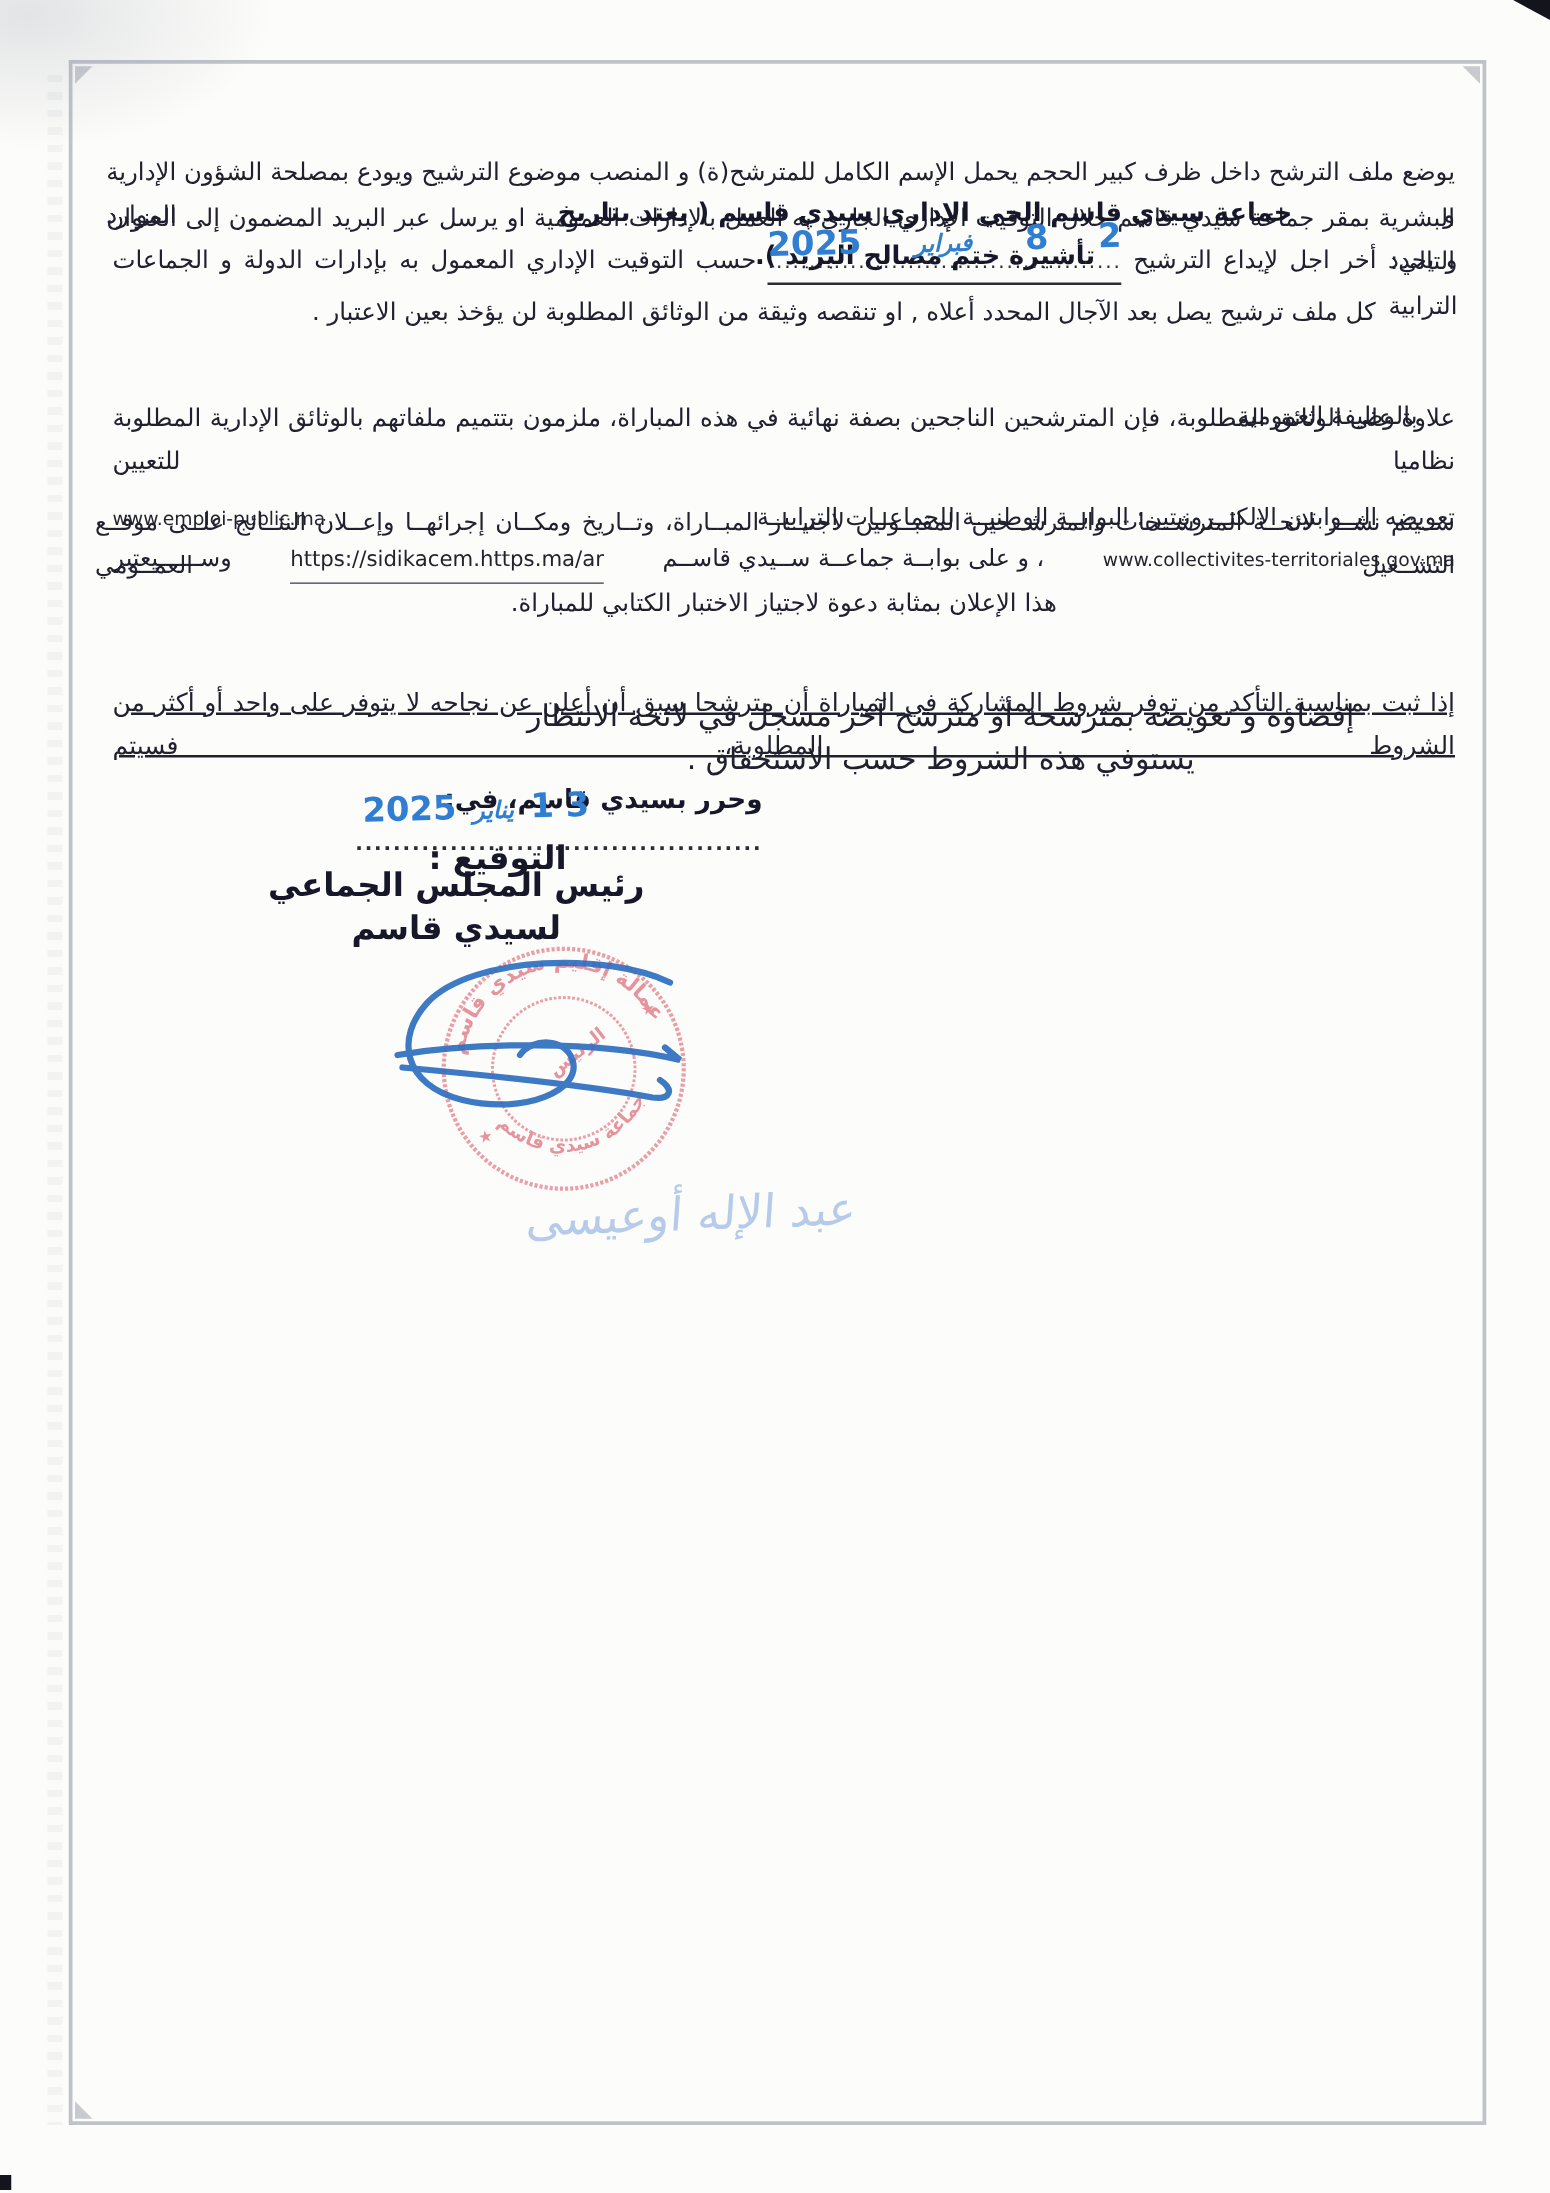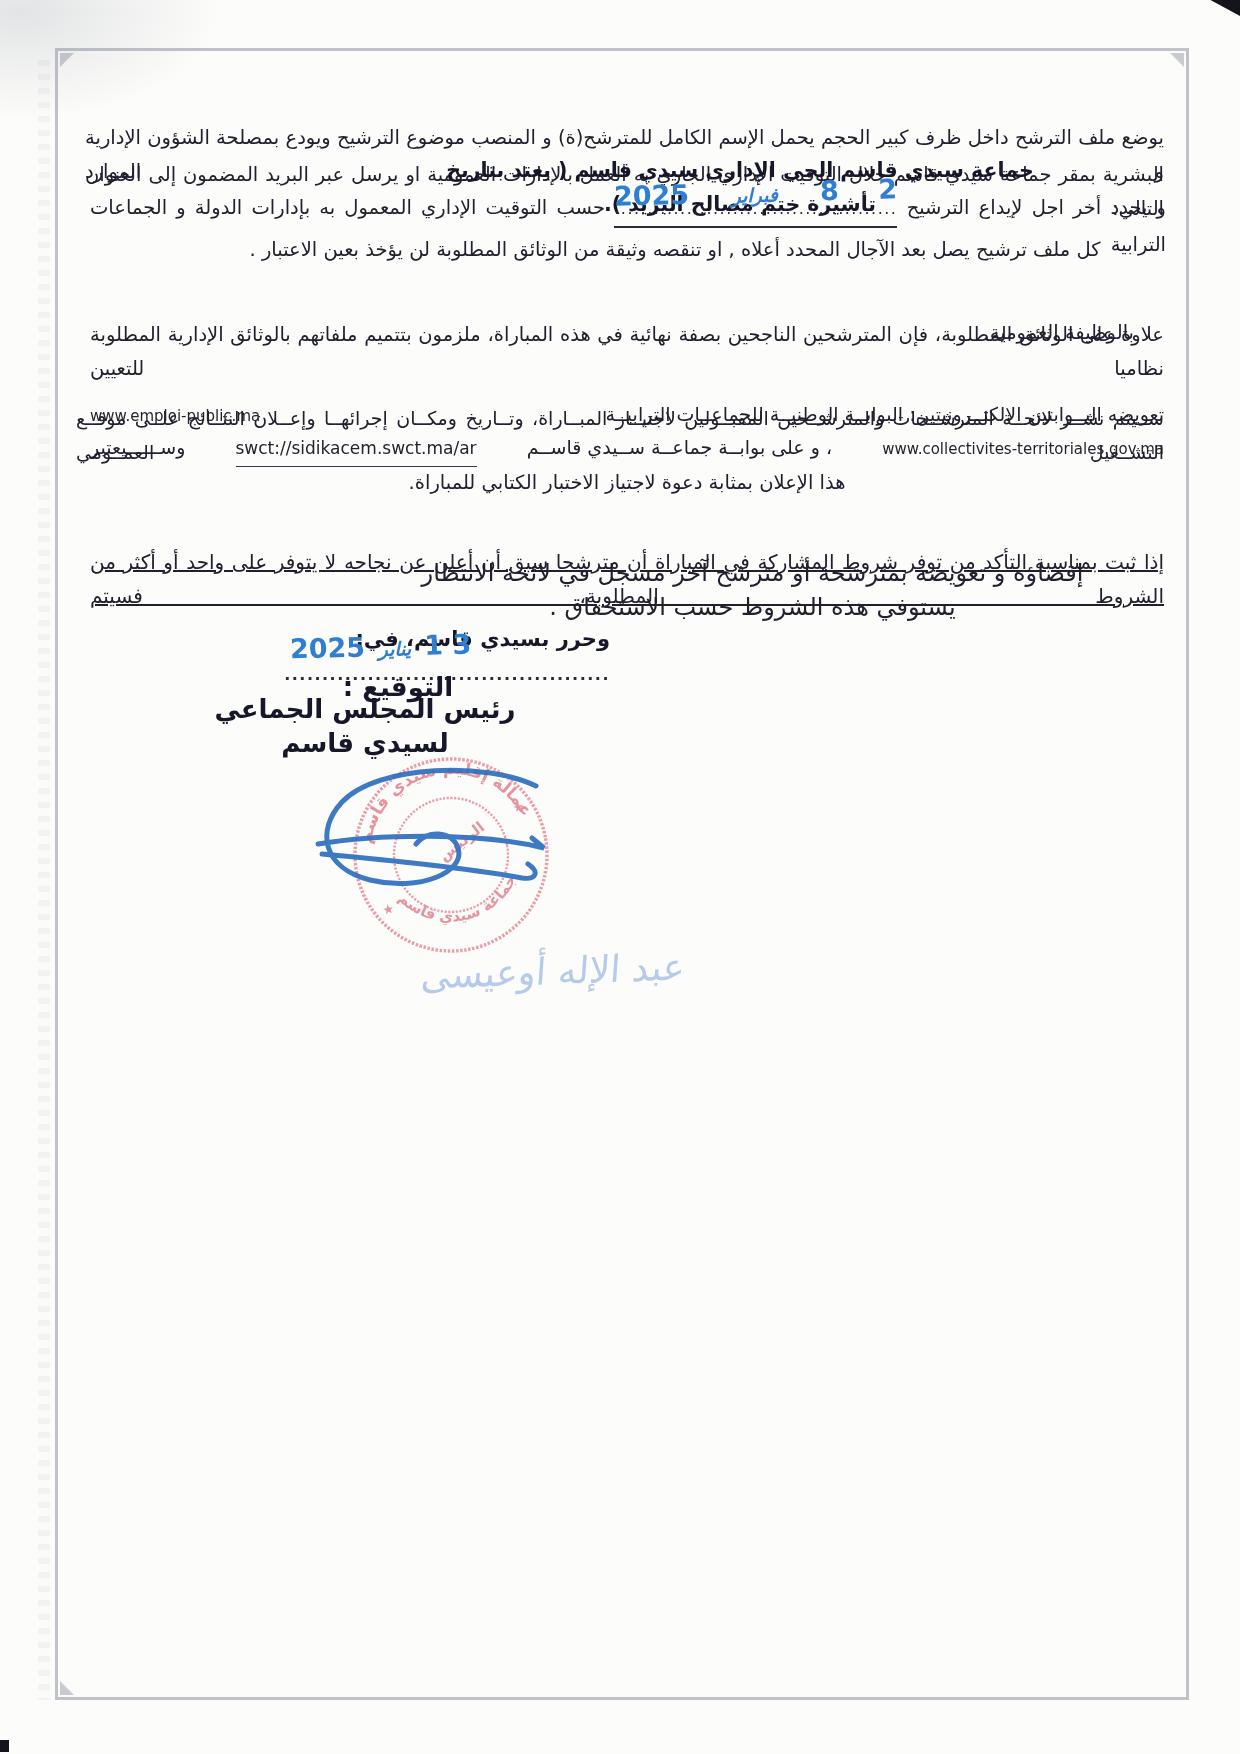--- a/index.html
+++ b/index.html
@@ -114,21 +114,21 @@
 <div class="block justify" style="left:76px;right:76px;top:360px;font-size:19px;">ســيتم نشــر لائحــة المترشــحات والمترشــحين المقبــولين لاجتيــاز المبــاراة، وتــاريخ ومكــان إجرائهــا وإعــلان النتــائج علــى موقــع التشــغيل العمــومي</div>
 
 <div class="block flexline" style="left:90px;right:76px;top:397px;font-size:19px;">
   <span>تعويضه البــوابتين الالكتــرونيتين: البوابــة الوطنيــة للجماعــات الترابيــة</span>
   <span class="url">www.emploi-public.ma</span>
 </div>
 
 <div class="block flexline" style="left:90px;right:76px;top:430px;font-size:19px;">
   <span class="url">www.collectivites-territoriales.gov.ma</span>
   <span>، و على بوابــة جماعــة ســيدي قاســم</span>
-  <span class="url underlined" style="font-size:17px;">swct://sidikacem.swct.ma/ar</span>
+  <span class="url underlined" style="font-size:17px;">https://sidikacem.https.ma/ar</span>
   <span>وســــــيعتبر</span>
 </div>
 
 <div class="block center" style="left:90px;right:76px;top:466px;">هذا الإعلان بمثابة دعوة لاجتياز  الاختبار الكتابي للمباراة.</div>
 
 <div class="block justify" style="left:90px;right:76px;top:504px;font-size:20px;text-decoration:underline;">إذا ثبت بمناسبة التأكد من توفر شروط المشاركة في المباراة أن مترشحا سبق أن أعلن عن نجاحه لا يتوفر على واحد أو أكثر من الشروط المطلوبة، فسيتم</div>
 <div class="block center" style="left:385px;right:120px;top:556px;font-size:24px;">إقصاؤه و تعويضه بمترشحة  أو مترشح آخر مسجل في لائحة الانتظار يستوفي هذه الشروط حسب الاستحقاق .</div>
 
 <div class="block bold" style="left:140px;width:470px;top:622px;font-size:21px;text-align:right;">
   <span>وحرر بسيدي قاسم، في:</span><span class="blank2"><span class="dots">...........................................</span>

